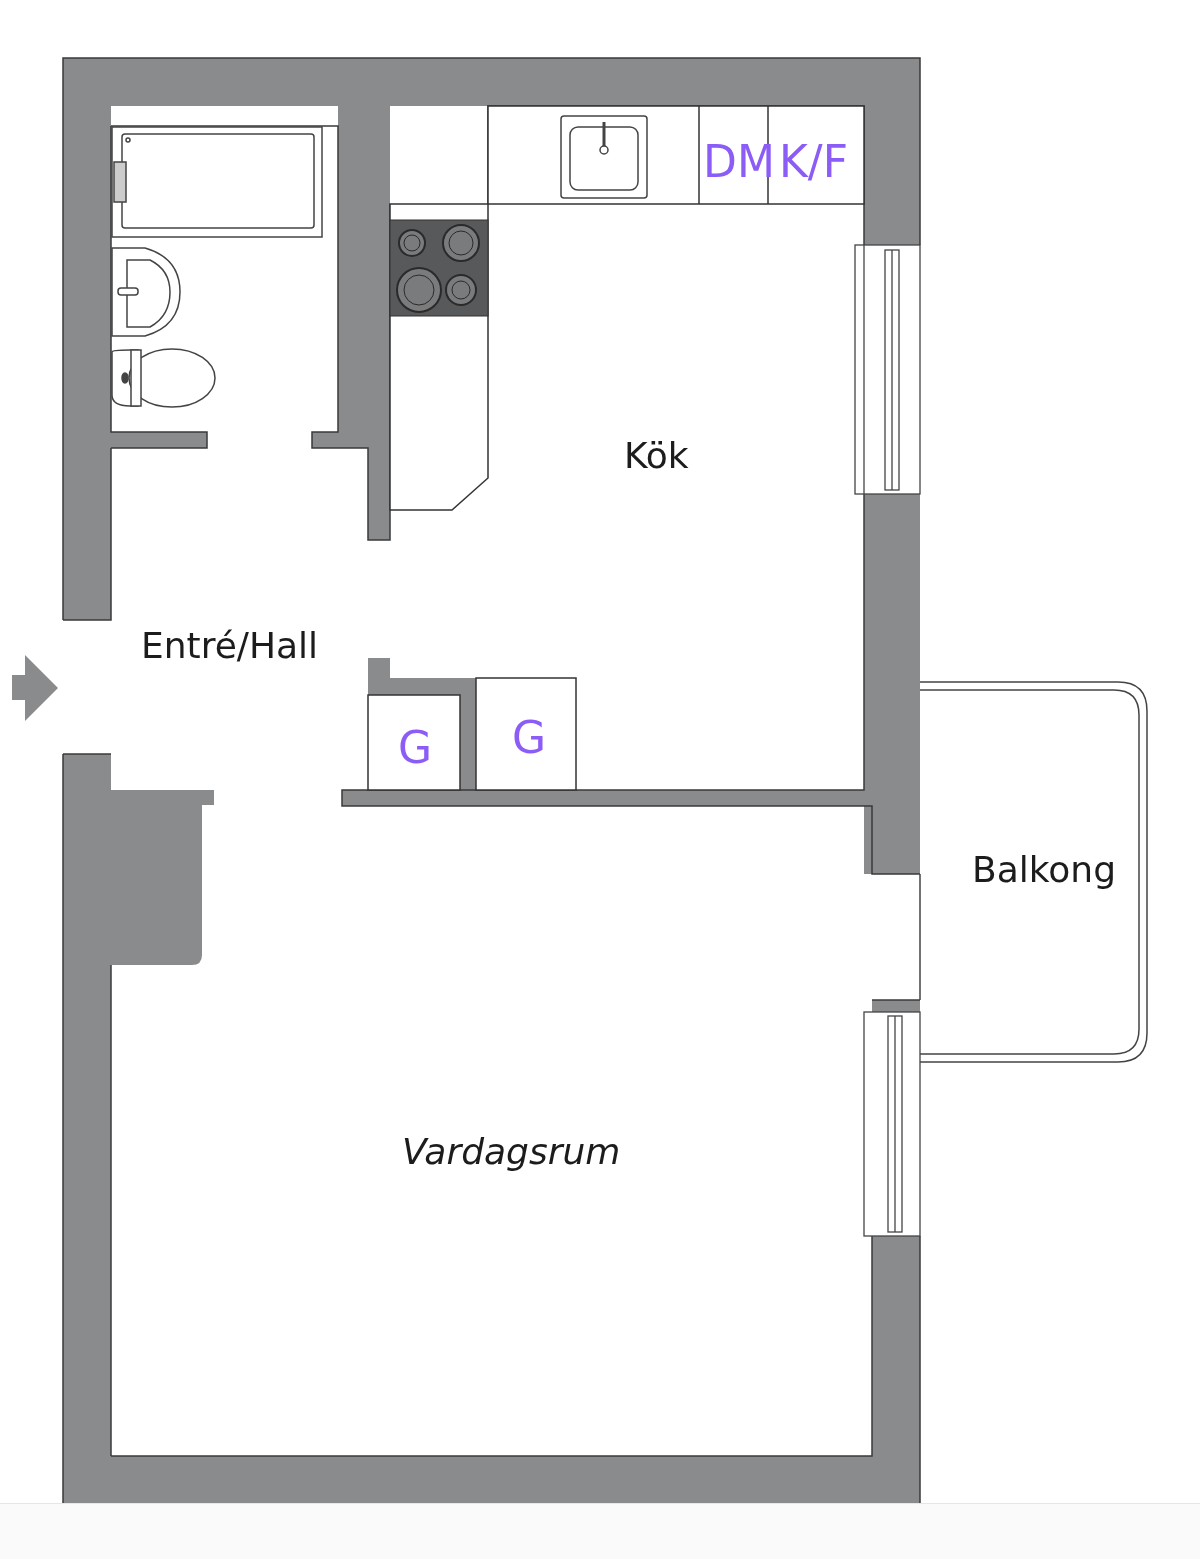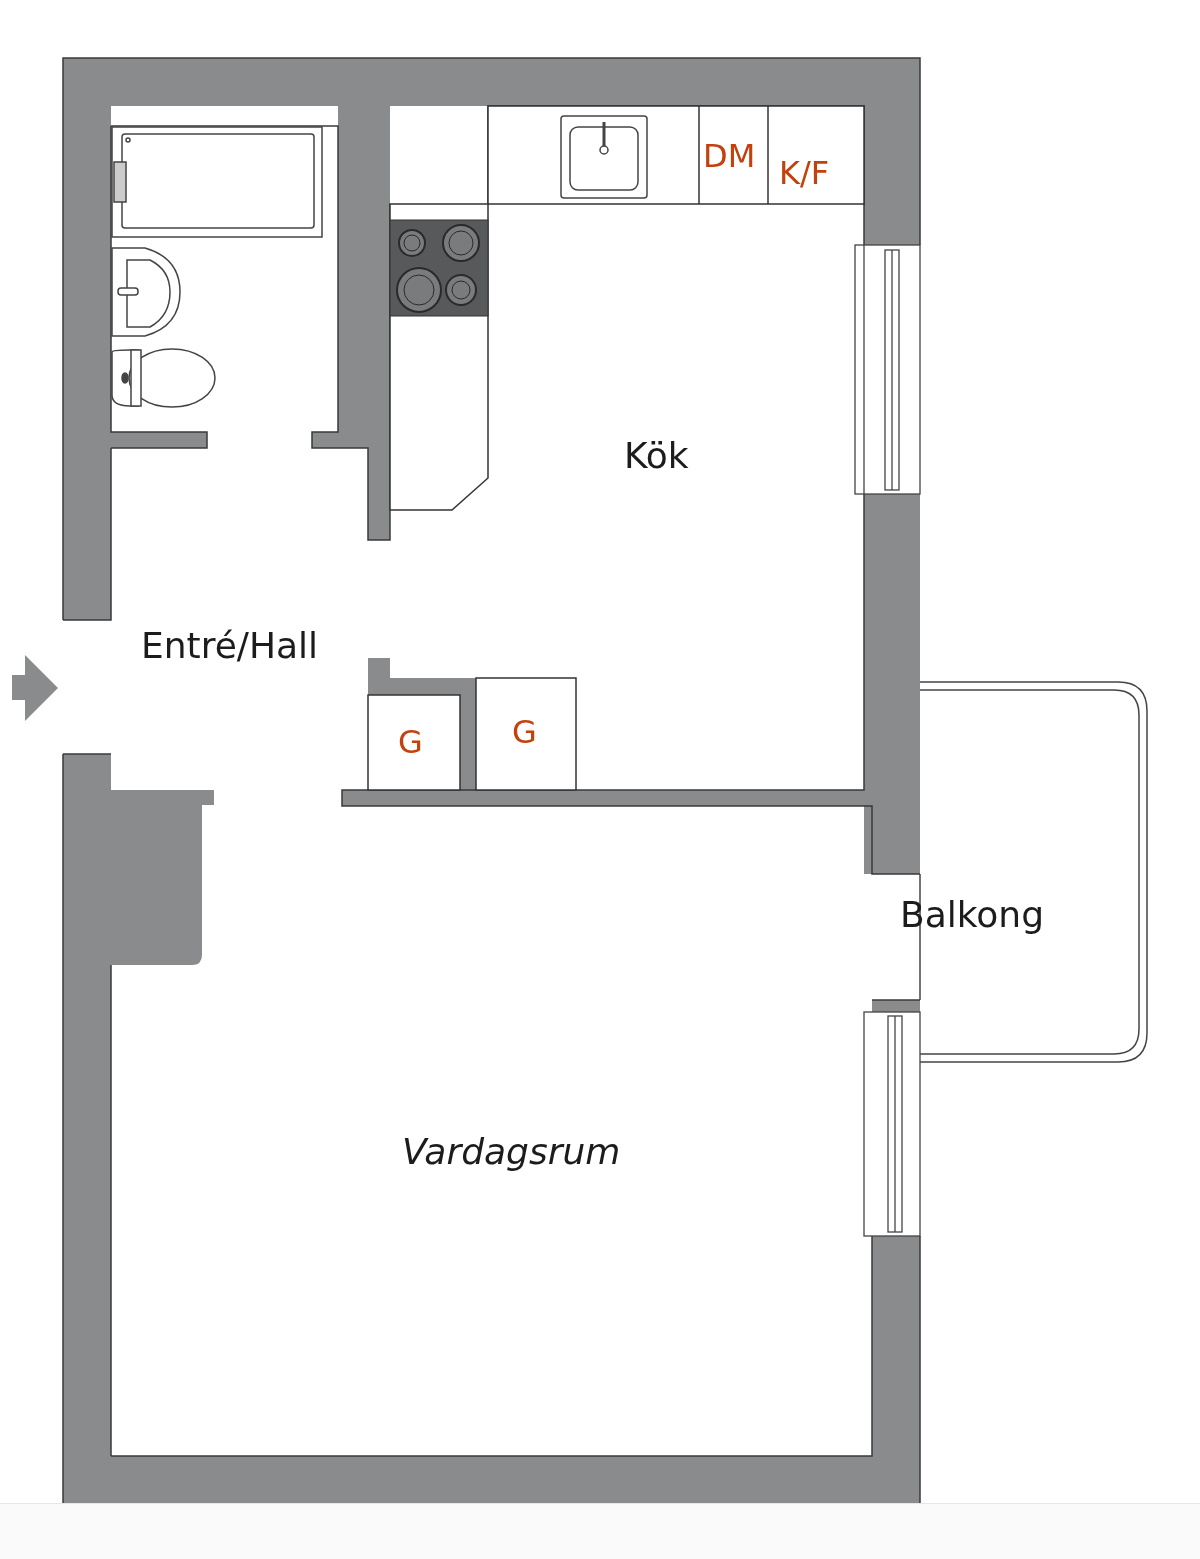--- a/index.html
+++ b/index.html
@@ -1,20 +1,20 @@
 <!DOCTYPE html>
 <html><head>
 <meta charset="utf-8">
 <style>
   html, body { margin:0; padding:0; background:#ffffff; }
   body { width:1200px; height:1559px; position:relative; overflow:hidden; font-family:"DejaVu Sans", sans-serif; }
   #plan { position:absolute; left:0; top:0; width:1200px; height:1559px; }
   .bottom-band { position:absolute; left:0; top:1503px; width:1200px; height:56px; background:#fafafa; border-top:1px solid #e6e6e6; }
   .room-label { position:absolute; color:#1c1c1c; font-size:36px; line-height:1; white-space:nowrap; }
-  .appl-label { position:absolute; color:#c2410c; font-size:32px; line-height:1; white-space:nowrap; }
+  .appl-label { position:absolute; color:#8b5cf6; font-size:44px; line-height:1; white-space:nowrap; }
 </style>
 </head>
 <body>
 
 <svg id="plan" viewBox="0 0 1200 1559" xmlns="http://www.w3.org/2000/svg">
 
   <g fill="#8a8b8d" stroke="#333" stroke-width="1.5">
 
     <path fill-rule="evenodd" d="
       M63 58 H920 V245 H864 V205 H864 V58 Z
@@ -131,20 +131,20 @@
     <path d="M920 682 H1118 Q1147 682 1147 711 V1033 Q1147 1062 1118 1062 H920"></path>
     <path d="M920 690 H1114 Q1139 690 1139 715 V1029 Q1139 1054 1114 1054 H920"></path>
   </g>
 
   <path d="M12 675 H25 V655 L58 688 L25 721 V700 H12 Z" fill="#8a8b8d"></path>
 </svg>
 
 <div class="room-label" style="left:624px; top:438px;">Kök</div>
 <div class="room-label" style="left:141px; top:628px;">Entré/Hall</div>
 <div class="room-label" style="left:402px; top:1134px;font-style:italic;">Vardagsrum</div>
-<div class="room-label" style="left:900px; top:852px;margin-top:45px;">Balkong</div>
+<div class="room-label" style="left:972px; top:852px;">Balkong</div>
 
 <div class="appl-label" style="left:703px; top:140px;">DM</div>
-<div class="appl-label" style="left:779px; top:157px;">K/F</div>
+<div class="appl-label" style="left:779px; top:140px;">K/F</div>
 <div class="appl-label" style="left:398px; top:726px;">G</div>
 <div class="appl-label" style="left:512px; top:716px;">G</div>
 
 <div class="bottom-band"></div>
 
 </body></html>

